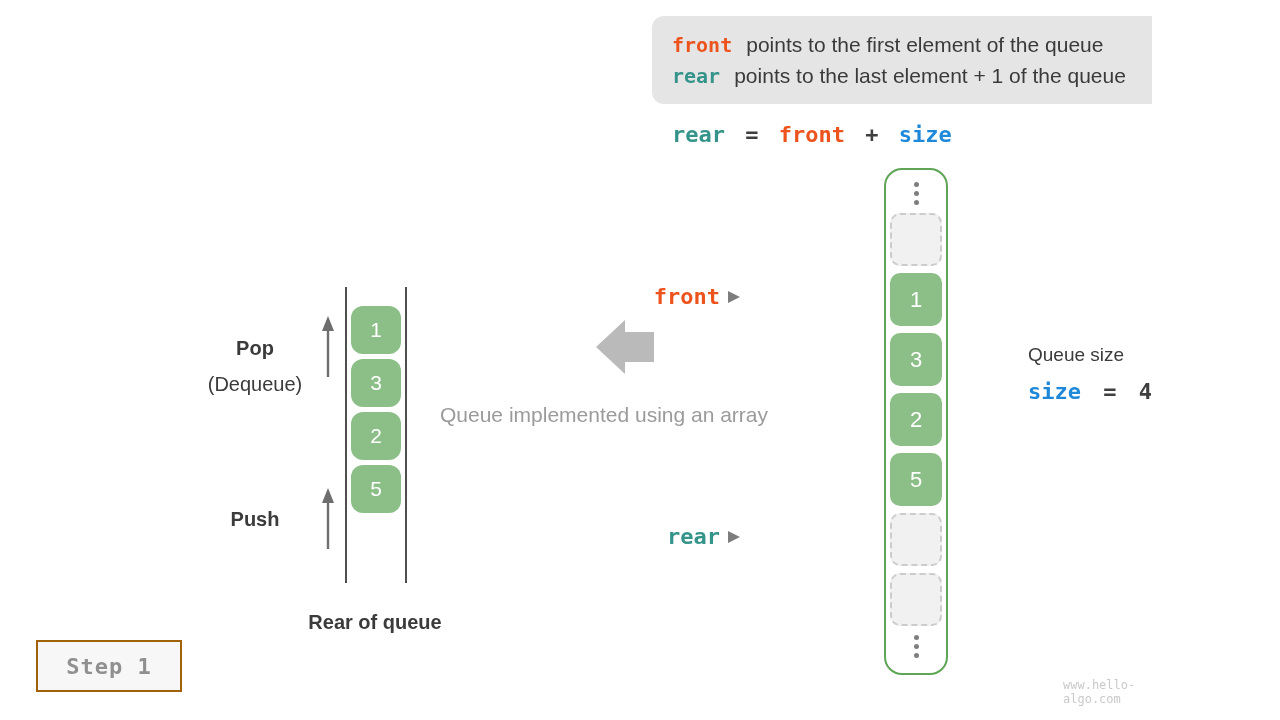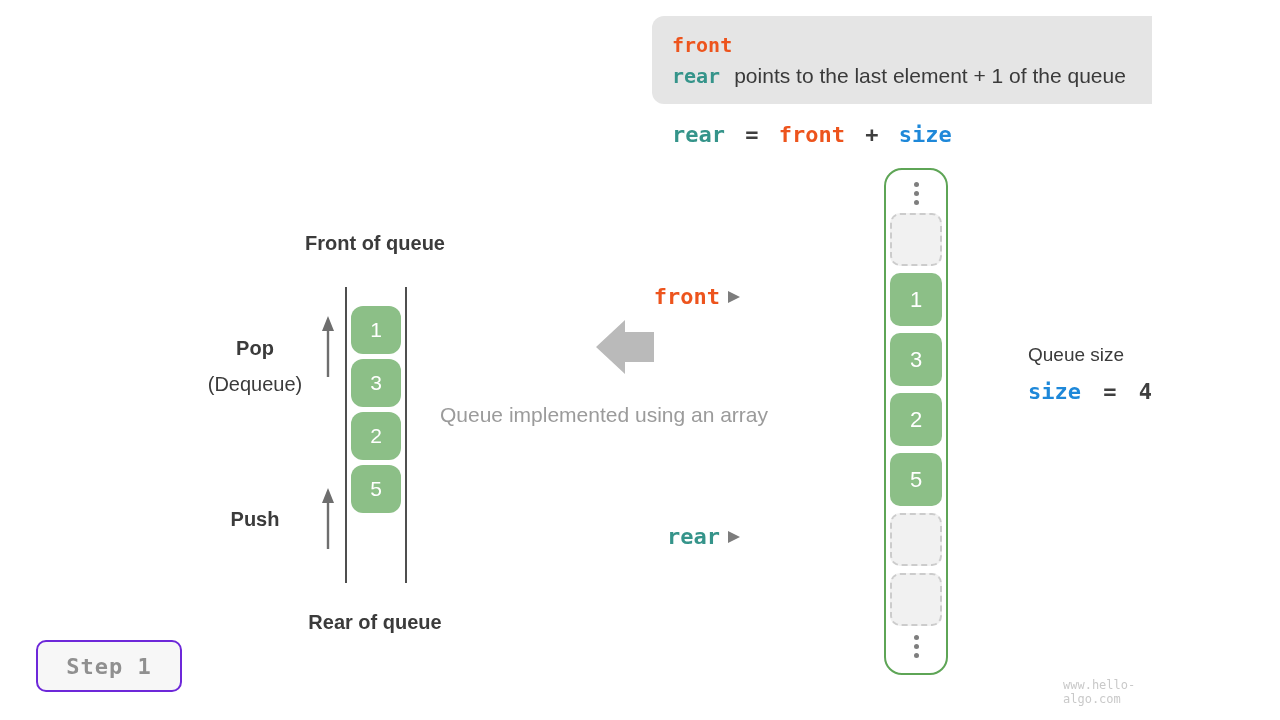--- a/index.html
+++ b/index.html
@@ -182,22 +182,22 @@
   .qsize-label { font-size: 19px; color: #3b3b3b; }
   .qsize-line  { margin-top: 13px; font-size: 22px; }
   .qsize-line .eq { margin: 0 9px; }
 
   
   .step-badge {
     position: absolute;
     left: 36px; top: 640px;
     width: 146px; height: 52px;
     background: #f7f7f7;
-    border: 2px solid #6d28d9;
-    border-radius: 10px;
+    border: 2px solid #a16207;
+    border-radius: 0;
     display: flex;
     align-items: center;
     justify-content: center;
     font-size: 22px;
     letter-spacing: 1px;
     color: #909090;
   }
 
   
   .watermark {
@@ -209,36 +209,36 @@
   }
 </style>
 </head>
 <body>
 
 <div id="page">
 
   <div class="info-box">
     <div class="info-line">
       <span class="mono orange code">front</span>
+      <span class="desc">points to the first element of the queue</span>
     </div>
     <div class="info-line">
       <span class="mono teal code">rear</span>
       <span class="desc">points to the last element + 1 of the queue</span>
     </div>
   </div>
 
   <div class="formula mono">
     <span class="teal">rear</span>
     <span class="op">=</span>
     <span class="orange">front</span>
     <span class="op">+</span>
     <span class="blue">size</span>
   </div>
 
-  <div class="heading" id="front-heading">Front of queue</div>
 
   <div class="qline" id="qline-left"></div>
   <div class="qline" id="qline-right"></div>
 
   <div id="left-cells">
       <div class="qcell">1</div>
       <div class="qcell">3</div>
       <div class="qcell">2</div>
       <div class="qcell">5</div>
     </div>

